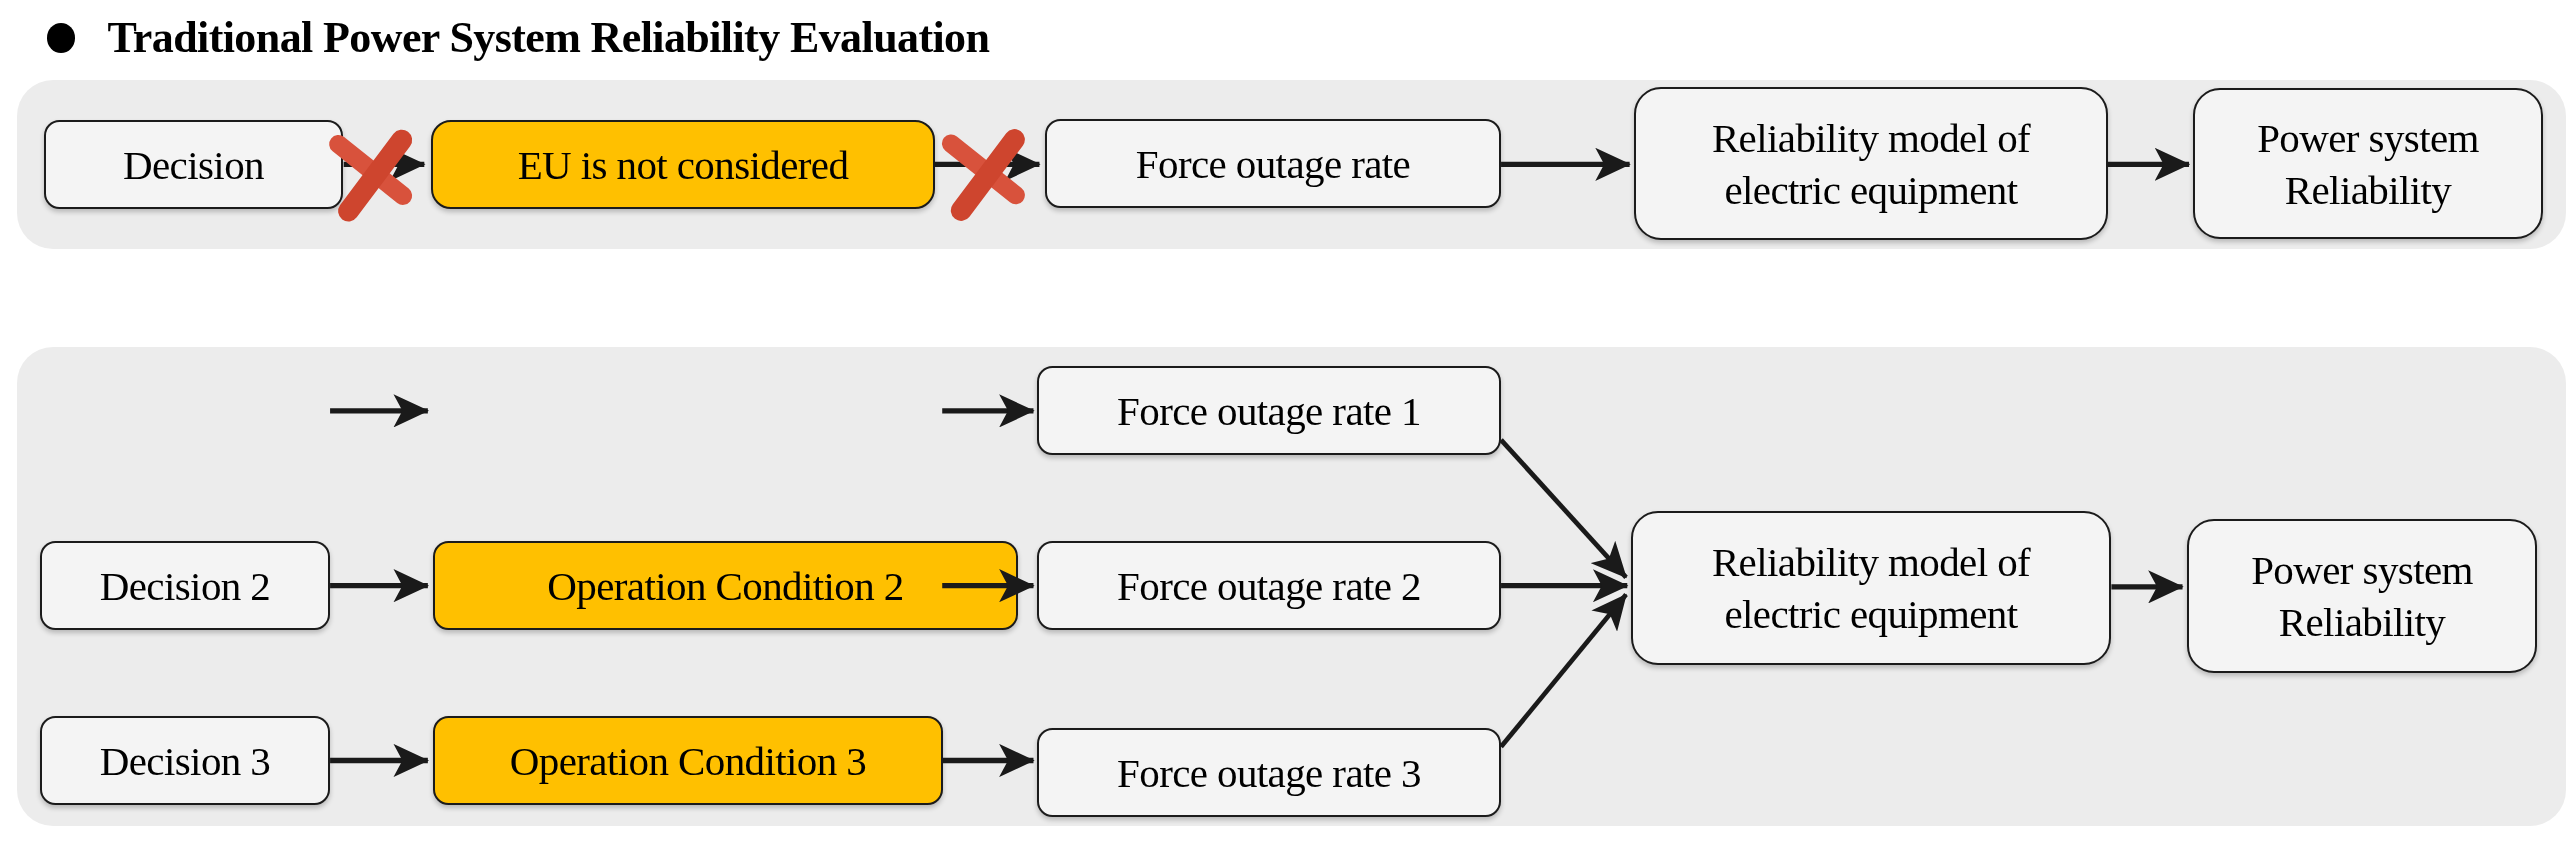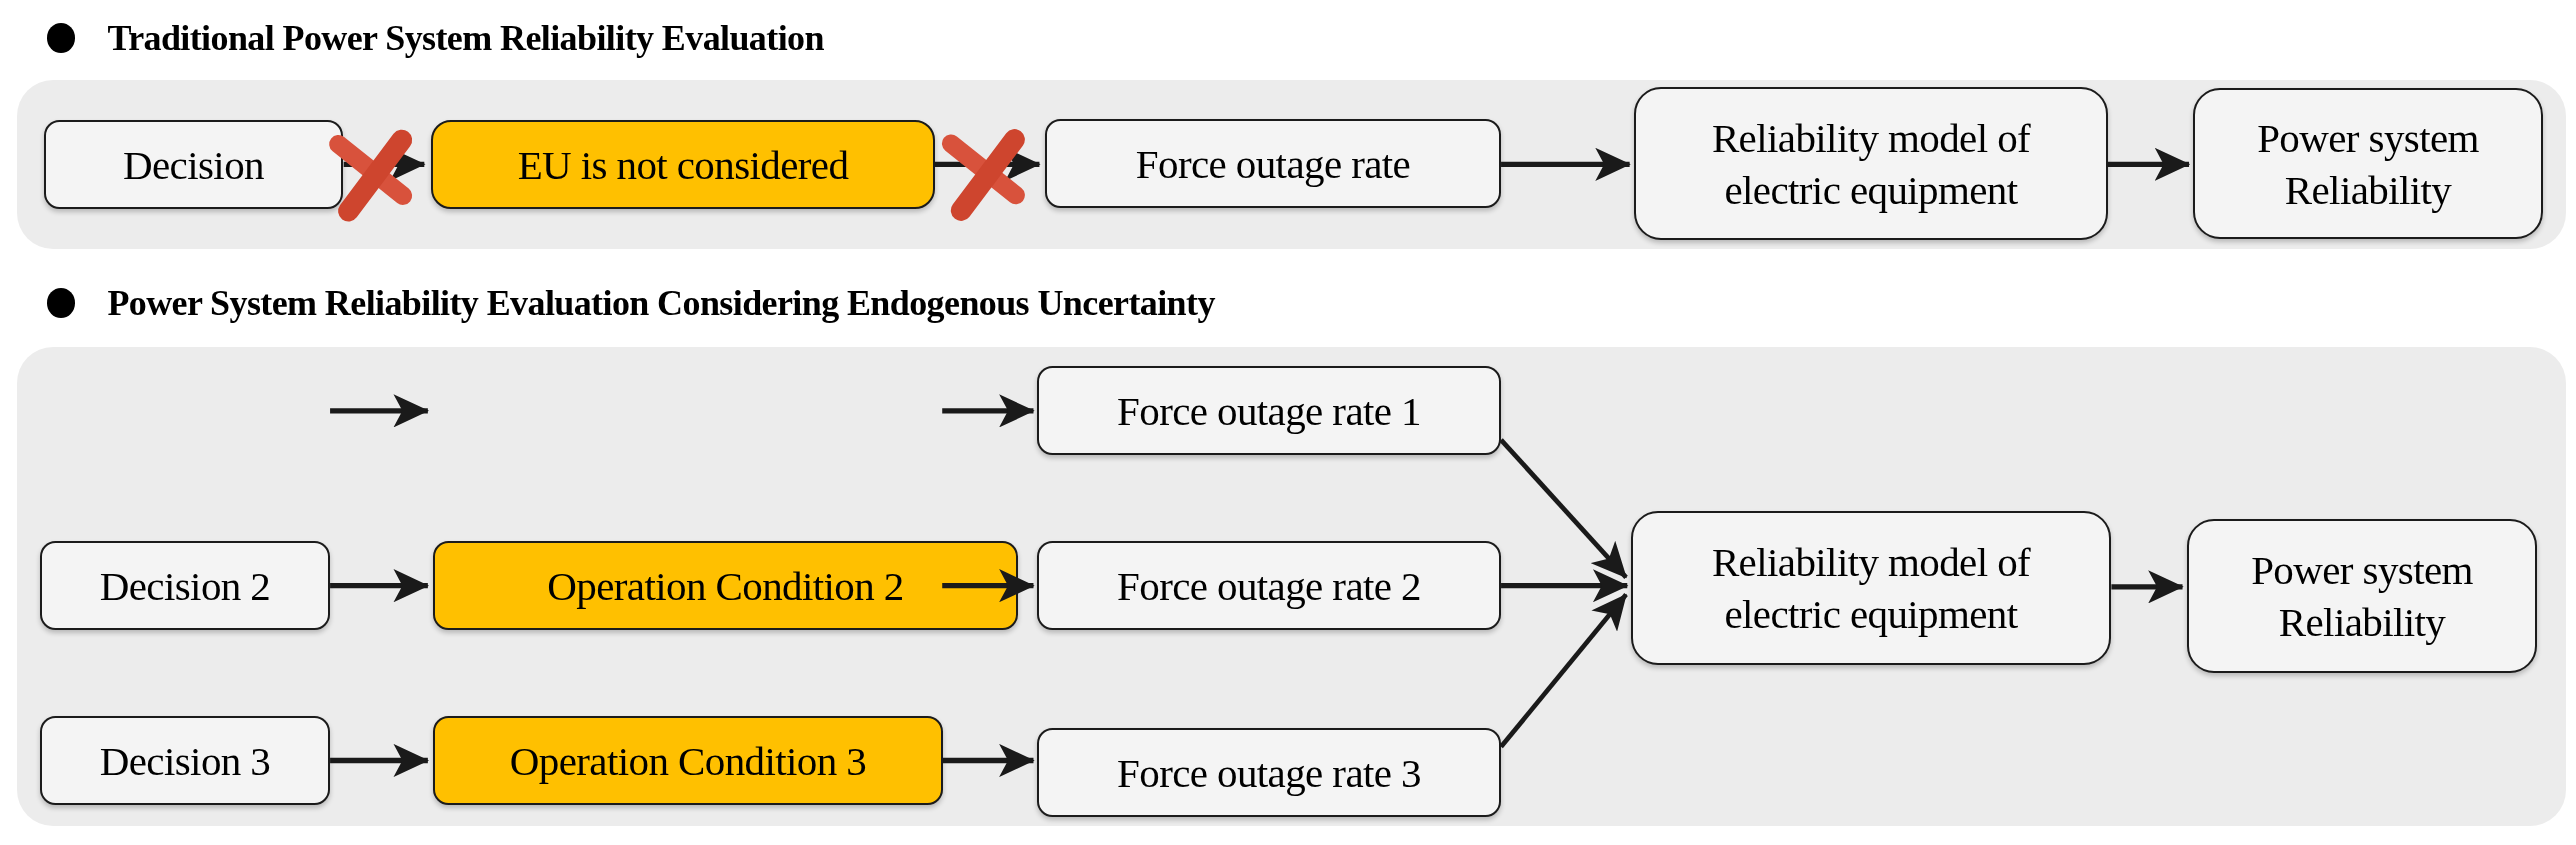--- a/index.html
+++ b/index.html
@@ -23,21 +23,21 @@
   }
   .band{
     position:absolute;
     background:var(--band);
     border-radius:36px;
   }
   .band1{left:16.6px;top:80px;width:2549px;height:169px;}
   .band2{left:16.6px;top:347px;width:2549px;height:479px;}
   .title{
     position:absolute;left:47px;display:flex;align-items:center;gap:32px;
-    font-weight:bold;font-size:36px;letter-spacing:-0.6px;white-space:nowrap;
+    font-weight:bold;font-size:44px;letter-spacing:-0.6px;white-space:nowrap;
   }
   .title1{top:6px;height:63px;}
   .title2{top:271px;height:63px;}
   .bullet{
     width:28.4px;height:30px;border-radius:50%;
     background:#000;flex:0 0 auto;
   }
   .node{
     position:absolute;
     display:flex;align-items:center;justify-content:center;
@@ -88,24 +88,20 @@
   <div class="node tall" style="left:1634px;top:87px;width:474px;height:153px;">
     <span>Reliability model of</span>
     <span>electric equipment</span>
   </div>
 
   <div class="node tall" style="left:2193px;top:88px;width:350px;height:151px;">
     <span>Power system</span>
     <span>Reliability</span>
   </div>
 
-  <div class="title title2">
-    <span class="bullet"></span>
-    <span>Power System Reliability Evaluation Considering Endogenous Uncertainty</span>
-  </div>
 
   <div class="band band2"></div>
 
   <div class="node" style="left:1037px;top:366px;width:464px;height:89px;">
     <span>Force outage rate 1</span>
   </div>
 
   <div class="node" style="left:40px;top:541px;width:290px;height:89px;">
     <span>Decision 2</span>
   </div>

